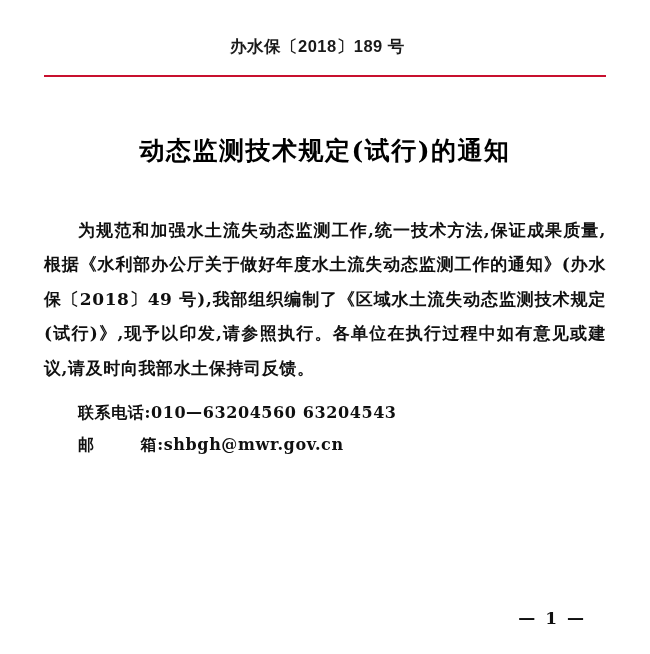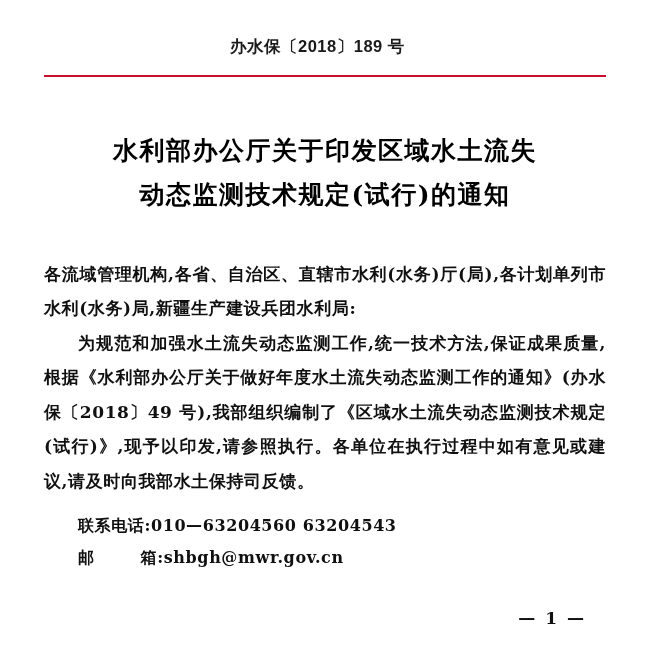--- a/index.html
+++ b/index.html
@@ -91,26 +91,24 @@
 </head>
 <body>
 
 <div class="page">
 
   <div class="doc-number">办水保〔2018〕189 号</div>
 
   <div class="red-rule"></div>
 
   <div class="title-block">
-    <div class="title-line">水利部办公厅关于印发区域水土流失</div>
     <div class="title-line">动态监测技术规定(试行)的通知</div>
   </div>
 
   <div class="body-block">
-    <p class="para">各流域管理机构,各省、自治区、直辖市水利(水务)厅(局),各计划单列市水利(水务)局,新疆生产建设兵团水利局:</p>
     <p class="para indent">为规范和加强水土流失动态监测工作,统一技术方法,保证成果质量,根据《水利部办公厅关于做好年度水土流失动态监测工作的通知》(办水保〔2018〕49 号),我部组织编制了《区域水土流失动态监测技术规定(试行)》,现予以印发,请参照执行。各单位在执行过程中如有意见或建议,请及时向我部水土保持司反馈。</p>
   </div>
 
   <div class="contact-block">
     <div class="contact-line">
       <span>联系电话</span><span>:010—63204560   63204543</span>
     </div>
     <div class="contact-line">
       <span>邮</span><span class="gap"></span><span>箱</span><span>:shbgh@mwr.gov.cn</span>
     </div>

